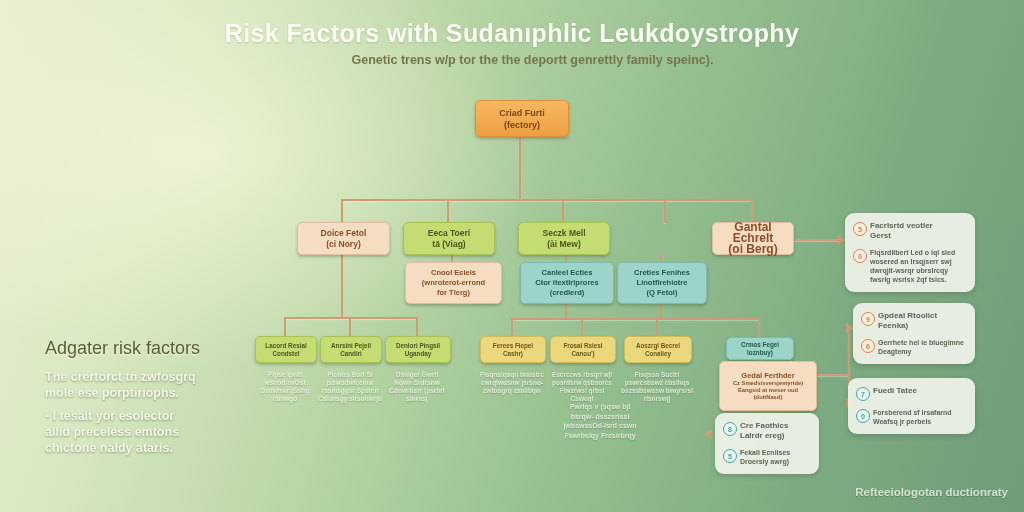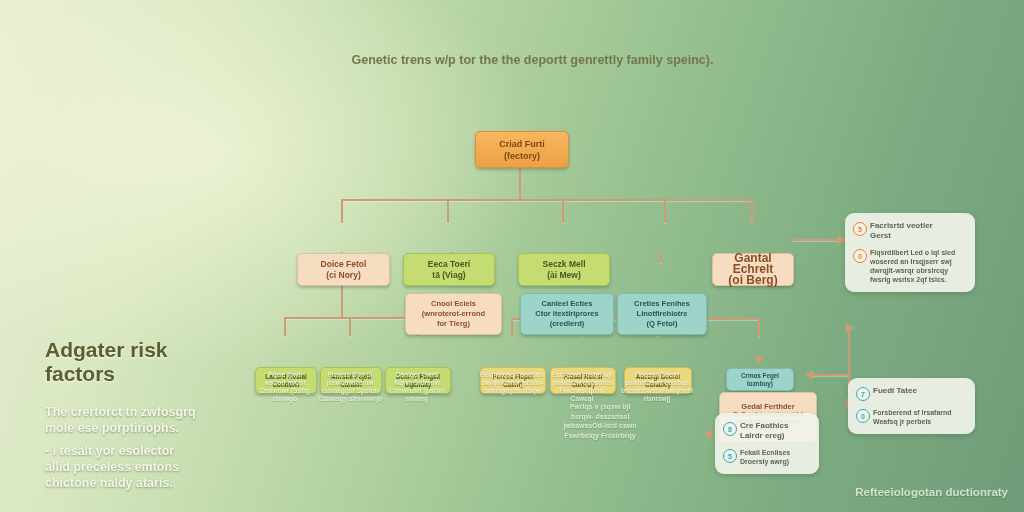--- a/index.html
+++ b/index.html
@@ -10,21 +10,21 @@
       radial-gradient(ellipse 520px 330px at 20% 30%, rgba(249,251,222,.65), rgba(249,251,222,0) 65%),
       linear-gradient(108deg,#e9efd2 0%,#d8e7c1 18%,#b6d4a3 40%,#95bf90 60%,#7dab81 80%,#6f9c78 100%);
   }
   .title{position:absolute;top:19px;left:0;right:0;text-align:center;
     font-size:25px;font-weight:700;color:#fbfcf4;letter-spacing:.4px;
     text-shadow:0 1px 2px rgba(120,140,90,.35);}
   .subtitle{position:absolute;top:53px;left:0;right:0;text-align:center;
     font-size:12.5px;font-weight:600;color:#75764d;padding-left:41px;}
   .box{position:absolute;border-radius:5px;display:flex;flex-direction:column;
     align-items:center;justify-content:center;text-align:center;white-space:pre-line;
-    font-weight:700;box-shadow:0 2px 3px rgba(40,70,40,.3);margin-top:31px;}
+    font-weight:700;box-shadow:0 2px 3px rgba(40,70,40,.3);}
   .orange{background:linear-gradient(#f7b75f,#eda043);border:1px solid #d98f3c;color:#7b4716;}
   .peach{background:#f6dcc1;border:1px solid #e2bf9c;color:#8b4f28;}
   .green{background:#c4dc72;border:1px solid #a8c253;color:#4b571b;}
   .teal{background:#9dd4c9;border:1px solid #7cbcb0;color:#20564f;}
   .yellow{background:#ecd87c;border:1px solid #d3bc58;color:#6a5618;}
   .ln{position:absolute;background:#cf9b74;box-shadow:0 1px 1px rgba(255,255,255,.35);}
   .arr{position:absolute;width:0;height:0;}
   .arr.r{border-top:5px solid transparent;border-bottom:5px solid transparent;border-left:8px solid #cf9b74;}
   .arr.l{border-top:5px solid transparent;border-bottom:5px solid transparent;border-right:8px solid #cf9b74;}
   .arr.d{border-left:5px solid transparent;border-right:5px solid transparent;border-top:8px solid #cf9b74;}
@@ -35,33 +35,34 @@
     box-shadow:0 2px 5px rgba(40,70,40,.25);padding:8px 8px;display:flex;
     flex-direction:column;gap:7px;}
   .pitem{display:flex;gap:3px;align-items:flex-start;}
   .picon{width:12px;height:12px;min-width:12px;border-radius:50%;border:1.6px solid;
     font-size:7px;font-weight:700;display:flex;align-items:center;justify-content:center;margin-top:1px;}
   .picon.o{border-color:#e0823f;color:#e0823f;background:#faf0e2;}
   .picon.t{border-color:#3fa89e;color:#3fa89e;background:#e8f5f2;}
   .ptext{font-size:7px;line-height:9px;font-weight:700;color:#5d6553;white-space:pre-line;text-align:left;}
   .ptext.big{font-size:8px;line-height:10px;}
   .note{position:absolute;left:45px;top:338px;width:165px;}
-  .note-h{font-size:21px;font-weight:700;color:#5c5e2d;text-shadow:0 1px 2px rgba(255,255,255,.75);margin-bottom:18px;}
+  .note-h{font-size:18px;font-weight:400;color:#5c5e2d;text-shadow:0 1px 2px rgba(255,255,255,.75);margin-bottom:10px;}
   .note-p{font-size:12.5px;line-height:16px;font-weight:600;color:#f4f7e6;
     text-shadow:0 1px 2px rgba(80,100,60,.55);white-space:pre-line;margin-bottom:7px;}
   .footer{position:absolute;right:16px;top:486px;font-size:11.5px;font-weight:600;
     color:rgba(230,240,224,.85);text-shadow:0 1px 1px rgba(60,85,55,.4);}
   .detail-title{font-size:7.5px;font-weight:700;}
   .detail-body{font-size:5.8px;line-height:7.2px;font-weight:600;white-space:pre-line;}
 </style>
 </head>
 <body>
 
 <div id="screen">
 
+  <div class="title">Risk Factors with Sudanıphlic Leukdoystrophy</div>
   <div class="subtitle">Genetic trens w/p tor the the deportt genrettly family speinc).</div>
 
   <div class="ln" style="left:519px;top:135px;width:2px;height:65px"></div>
   <div class="ln" style="left:342px;top:199px;width:411px;height:2px"></div>
   <div class="ln" style="left:341px;top:199px;width:2px;height:24px"></div>
   <div class="ln" style="left:447px;top:199px;width:2px;height:24px"></div>
   <div class="ln" style="left:562px;top:199px;width:2px;height:24px"></div>
   <div class="ln" style="left:664px;top:199px;width:2px;height:24px"></div>
   <div class="ln" style="left:751px;top:199px;width:2px;height:24px"></div>
   <div class="ln" style="left:451px;top:252px;width:2px;height:11px"></div>
@@ -178,20 +179,32 @@
     </div>
     <div class="pitem">
       <div class="picon o">0</div>
       <div class="ptext">Flqsrdilbert Led o lql sled
 wosered an Irsqjserr swj
 dwrqjlt-wsrqr obrslrcqy
 fwsrlg wsrlsx 2qf tslcs.</div>
     </div>
   </div>
 
+  <div class="panel" style="left:853px;top:303px;width:106px">
+    <div class="pitem">
+      <div class="picon o">9</div>
+      <div class="ptext big">Gpdeal Rtoolict
+Feenka)</div>
+    </div>
+    <div class="pitem">
+      <div class="picon o">6</div>
+      <div class="ptext">Gerrhete hel ie bluegimne
+Deagtemy</div>
+    </div>
+  </div>
 
   <div class="panel" style="left:848px;top:378px;width:111px">
     <div class="pitem">
       <div class="picon t">7</div>
       <div class="ptext big">Fuedi Tatee</div>
     </div>
     <div class="pitem">
       <div class="picon t">0</div>
       <div class="ptext">Forsberend sf lrsafarnd
 Weafsq jr perbels</div>

